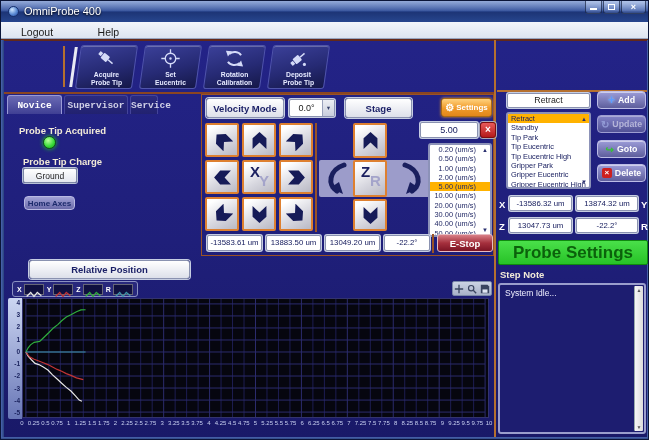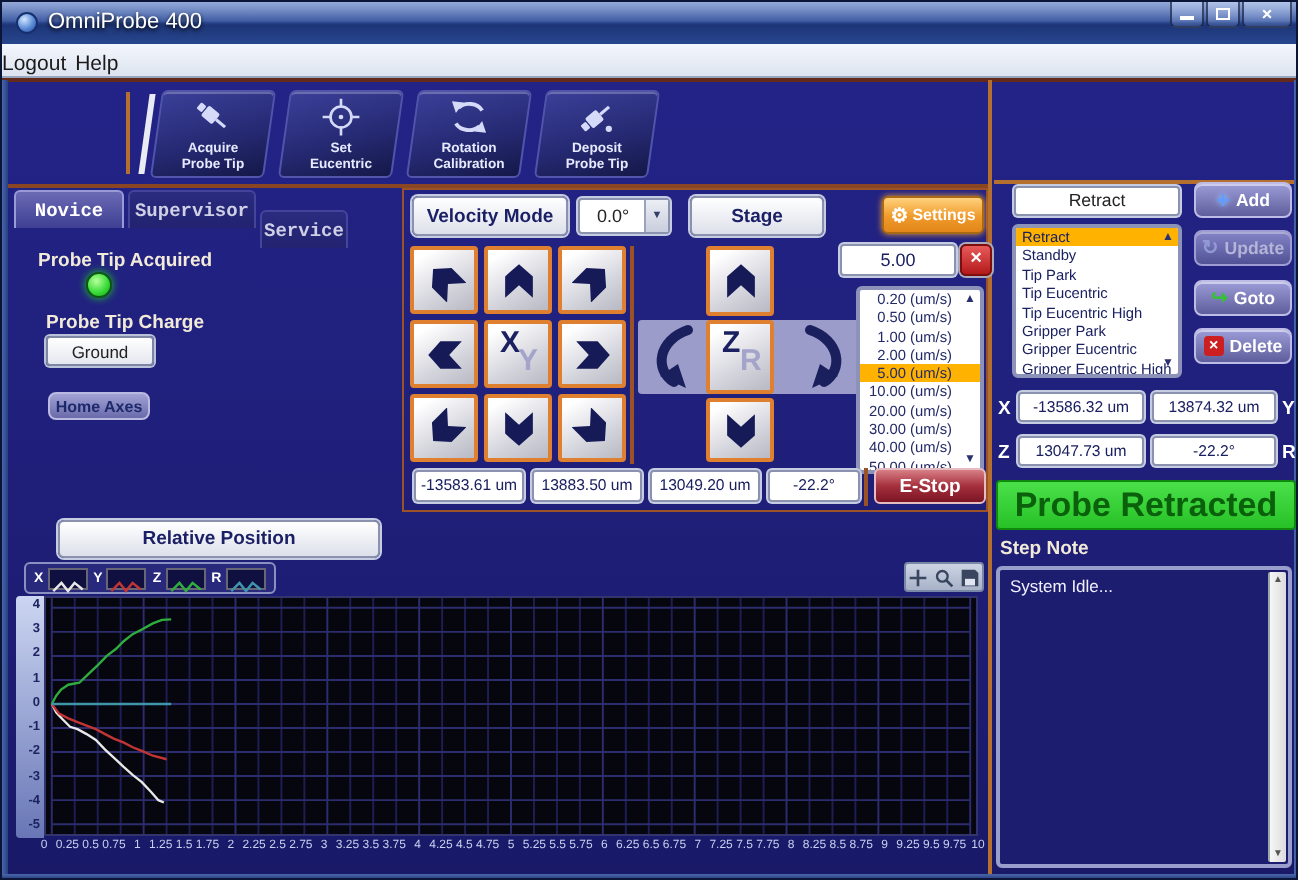--- a/index.html
+++ b/index.html
@@ -20,21 +20,21 @@
   .winbtn { top:0; height:13px; border:1px solid rgba(10,20,50,.65); border-top:none;
     background:linear-gradient(180deg,rgba(200,215,245,.55),rgba(120,150,210,.25));
     border-radius:0 0 3px 3px; color:#fff; font-size:8px; text-align:center; line-height:11px; z-index:4;}
   #btn-min { left:584px; width:17px; } #btn-max { left:602px; width:17px; } #btn-close { left:620px; width:25px; }
   .glyph-min{display:block;margin:7px auto 0;width:7px;height:2px;background:#fff;}
   .glyph-max{display:block;margin:3px auto 0;width:7px;height:6px;border:1.5px solid #fff;}
   .glyph-close{font-size:9px;line-height:12px;color:#fff;font-weight:bold;}
 
   #menubar { left:0; top:21px; width:649px; height:17px;
     background:linear-gradient(180deg,#f3f6fb,#dde4f0); border-bottom:1px solid #97a5bf; z-index:2;}
-  .menu-item { display:inline-block; padding:2px 0; font-size:10.5px; color:#1b1b1b;text-align:right; }
+  .menu-item { display:inline-block; padding:2px 20px; font-size:10.5px; color:#1b1b1b;text-align:right; }
   #maroon-line { left:0; top:38px; width:649px; height:2px; background:#63291a; }
 
   
   .frame-v { top:39px; width:3px; height:397px; background:linear-gradient(90deg,#4a66ae,#27407e); }
   #frame-l { left:0; } #frame-r { left:646px; }
   #frame-b { left:0; top:436px; width:649px; height:4px; background:linear-gradient(180deg,#4a66ae,#16285c); }
 
   
   #tb-line { left:62px; top:45px; width:2px; height:41px; background:#b5702f; }
   #tb-sliver { left:71px; top:46px; width:3px; height:40px; background:#e8eaf4; transform:skewX(-8deg); }
@@ -58,21 +58,21 @@
   #globe-dots { position:absolute; left:7px; top:7px; right:7px; bottom:7px; border-radius:50%;
     background-image:radial-gradient(#5656c0 1.4px, transparent 1.6px); background-size:6px 6px; transform:rotate(-20deg);}
   #logo-hline { left:496px; top:89px; width:150px; height:2px; background:#b5702f; }
   #left-hline { left:3px; top:91px; width:490px; height:2px; background:#8a4522; }
 
   
   .tab { top:94px; height:19px; font-size:9.5px; font-weight:bold; text-align:center; line-height:19px;
     border:1px solid #44449a; border-bottom:none; border-radius:3px 3px 0 0; color:#cfcfe6;
     background:linear-gradient(180deg,#2b2b80,#222270); cursor:pointer;font-family:Liberation Mono, monospace;}
   .tab.active { background:linear-gradient(180deg,#6a6ab4,#3f3f94); color:#fff; border-color:#9a9ad6; }
-  #tab-0 { left:6px; width:55px; } #tab-1 { left:63px; width:64px; } #tab-2 { left:129px; width:44px;margin-top:10px; }
+  #tab-0 { left:6px; width:55px; } #tab-1 { left:63px; width:64px; } #tab-2 { left:129px; width:28px; }
 
   
   .lbl { font-weight:bold; font-size:9.5px; color:#f2ead8;text-align:right; }
   #led { left:42px; top:135px; width:13px; height:13px; border-radius:50%;
     background:radial-gradient(circle at 38% 32%,#b8ff9a,#3cdd3c 55%,#16a01a); border:1px solid #0c5c10; box-shadow:0 0 4px #2c2;}
   #ground-btn { left:22px; top:167px; width:54px; height:15px; background:linear-gradient(180deg,#fff,#e4e7ef);
     border:1px solid #7d87a5; box-shadow:0 0 0 1px #b9c2d8; border-radius:2px; font-size:8.5px; color:#222; text-align:center; line-height:14px; cursor:pointer;}
   #home-axes { left:23px; top:195px; width:51px; height:14px; border-radius:4px;
     background:linear-gradient(180deg,#a2a2d6,#6a6aaa); border:1px solid #b9b9e2; font-size:8px; font-weight:bold;
     color:#1c2a6c; text-align:center; line-height:13px; cursor:pointer;}
@@ -343,21 +343,21 @@
 
   <div class="abs coord-lbl" style="left:498px;top:198px;">X</div>
   <div class="abs coord-field" id="cf-x">-13586.32 um</div>
   <div class="abs coord-field" id="cf-y">13874.32 um</div>
   <div class="abs coord-lbl" style="left:640px;top:198px;">Y</div>
   <div class="abs coord-lbl" style="left:498px;top:220px;">Z</div>
   <div class="abs coord-field" id="cf-z">13047.73 um</div>
   <div class="abs coord-field" id="cf-r">-22.2°</div>
   <div class="abs coord-lbl" style="left:640px;top:220px;">R</div>
 
-  <div class="abs" id="status-banner">Probe Retracted</div>
+  <div class="abs" id="status-banner">Probe Settings</div>
   <div class="abs lbl" style="left:499px;top:268px;">Step Note</div>
   <div class="abs white-btn" id="relpos-btn">Relative Position</div>
 
   <div class="abs" id="note-box">
     <div id="note-text">System Idle...</div>
     <div id="note-scroll">
       <span class="nsa nsa-up">▲</span>
       <span class="nsa nsa-dn">▼</span>
     </div>
   </div>

